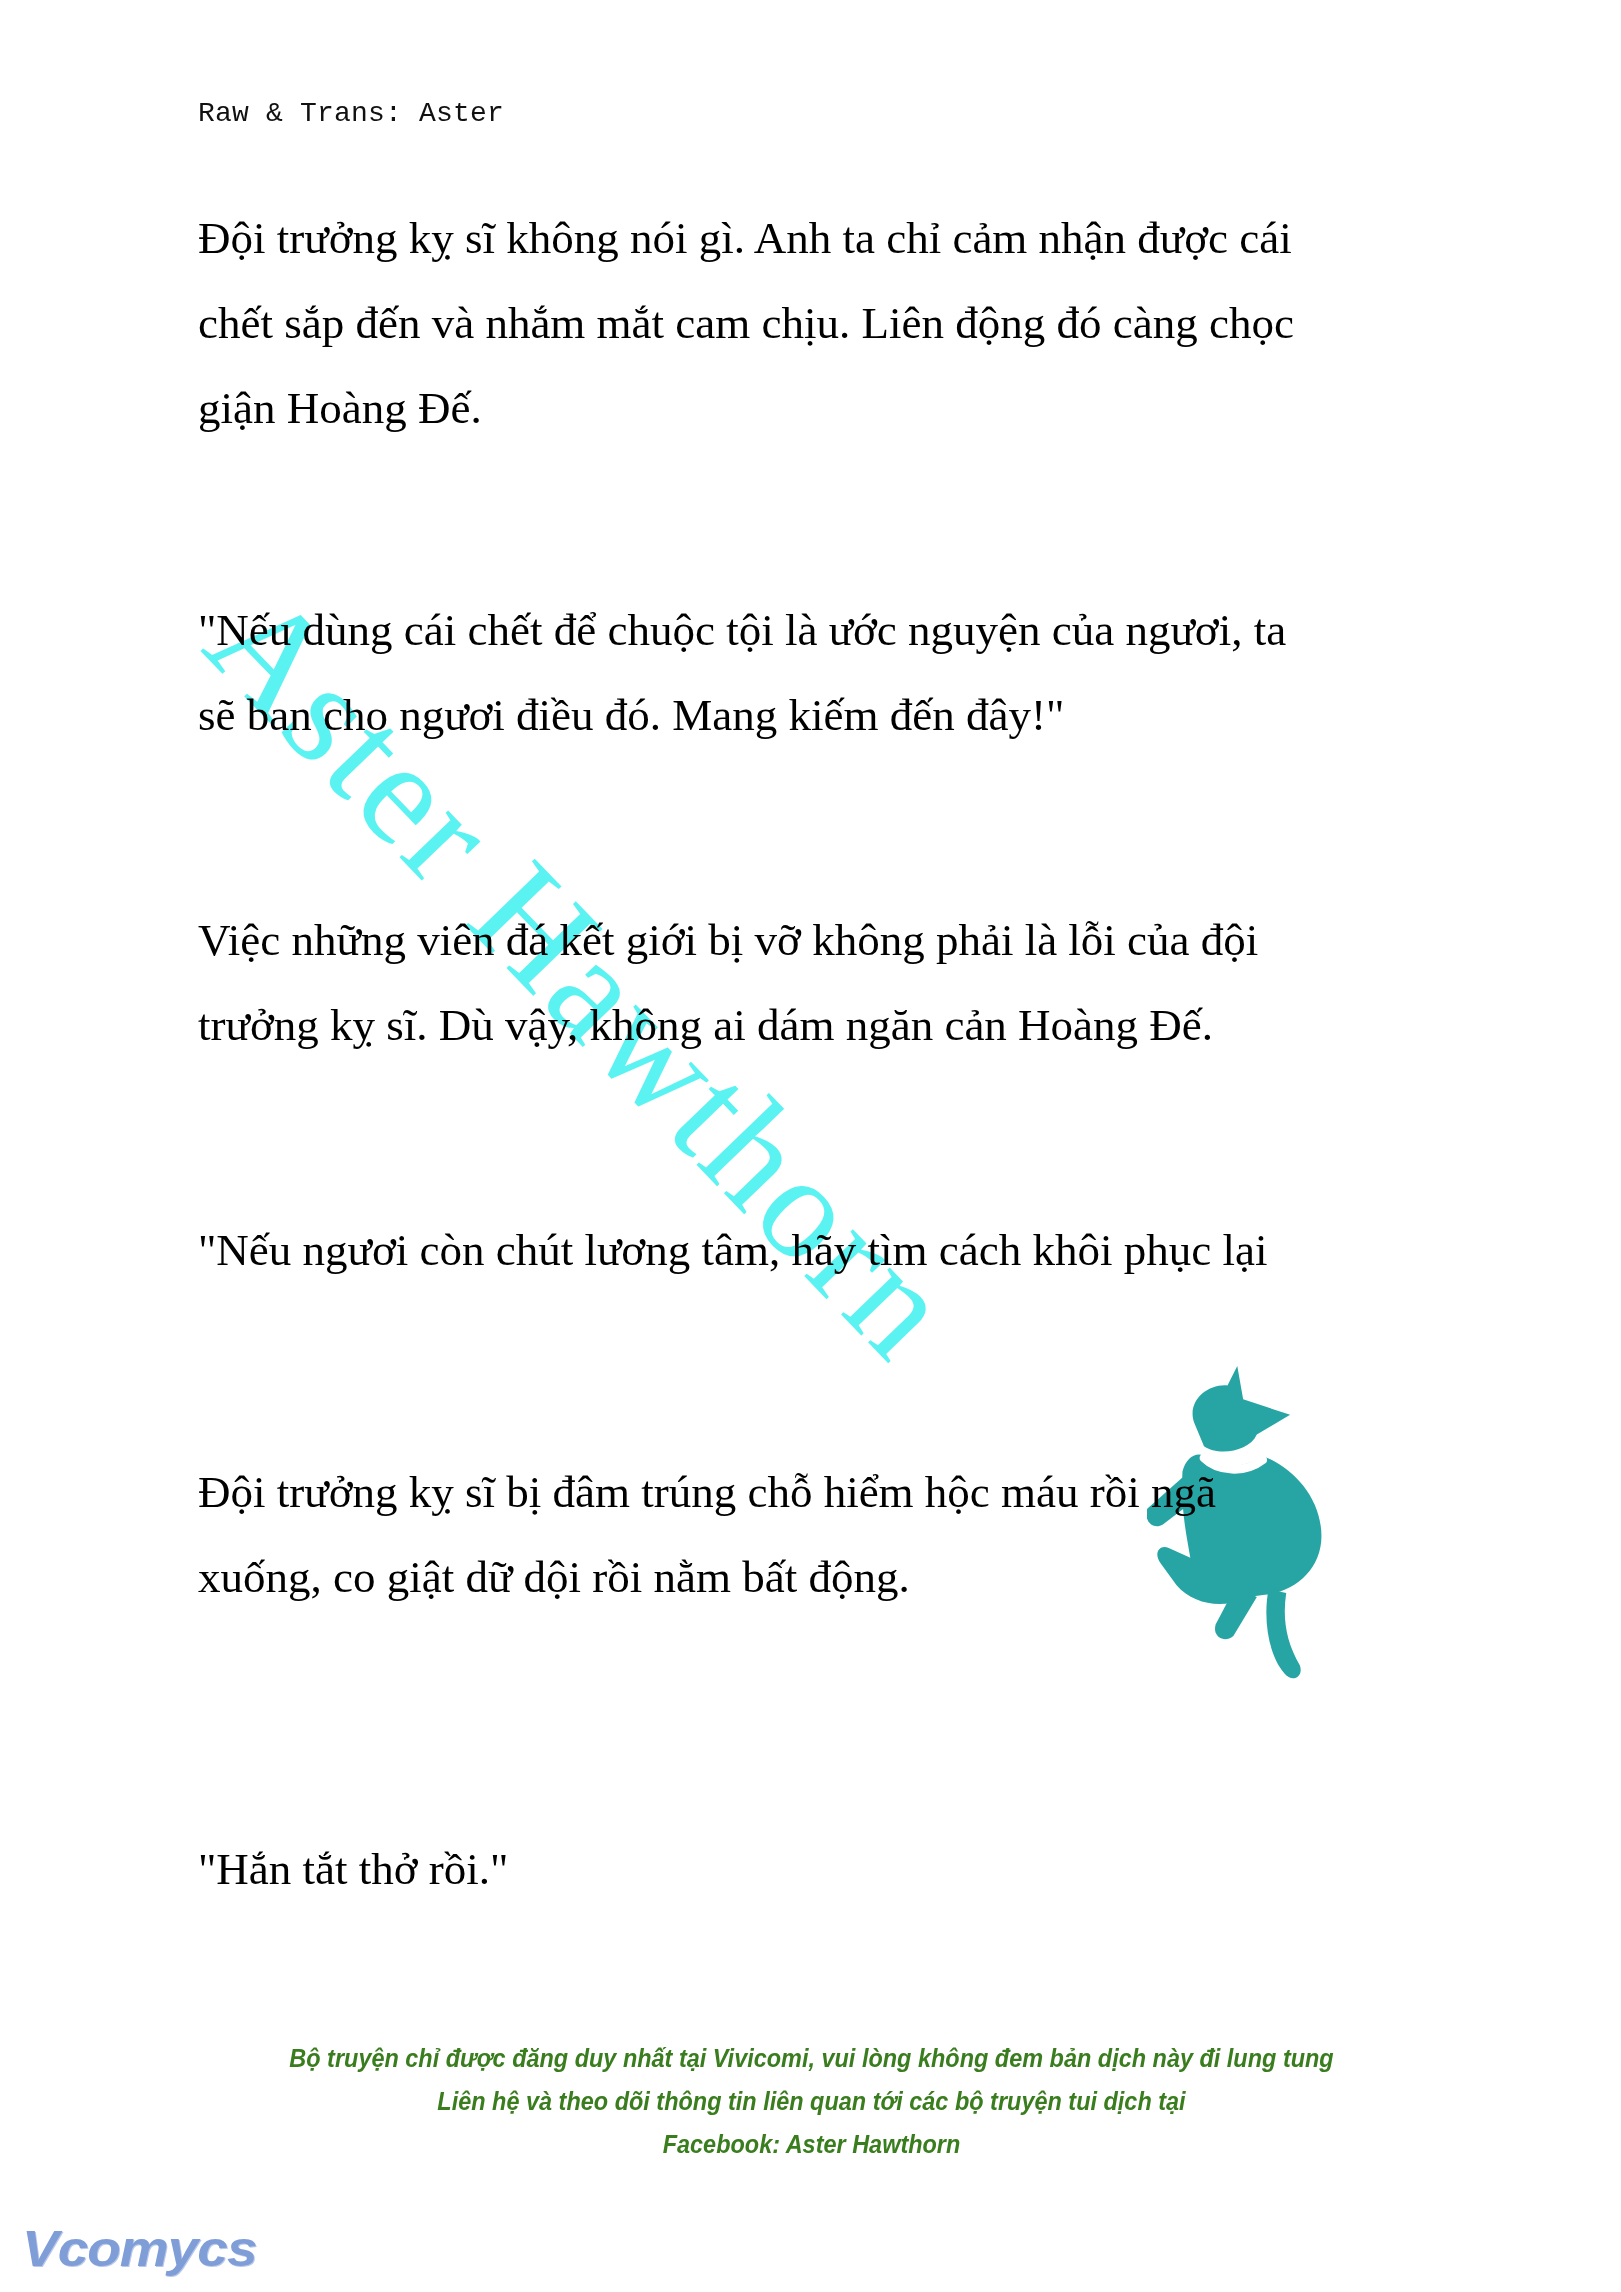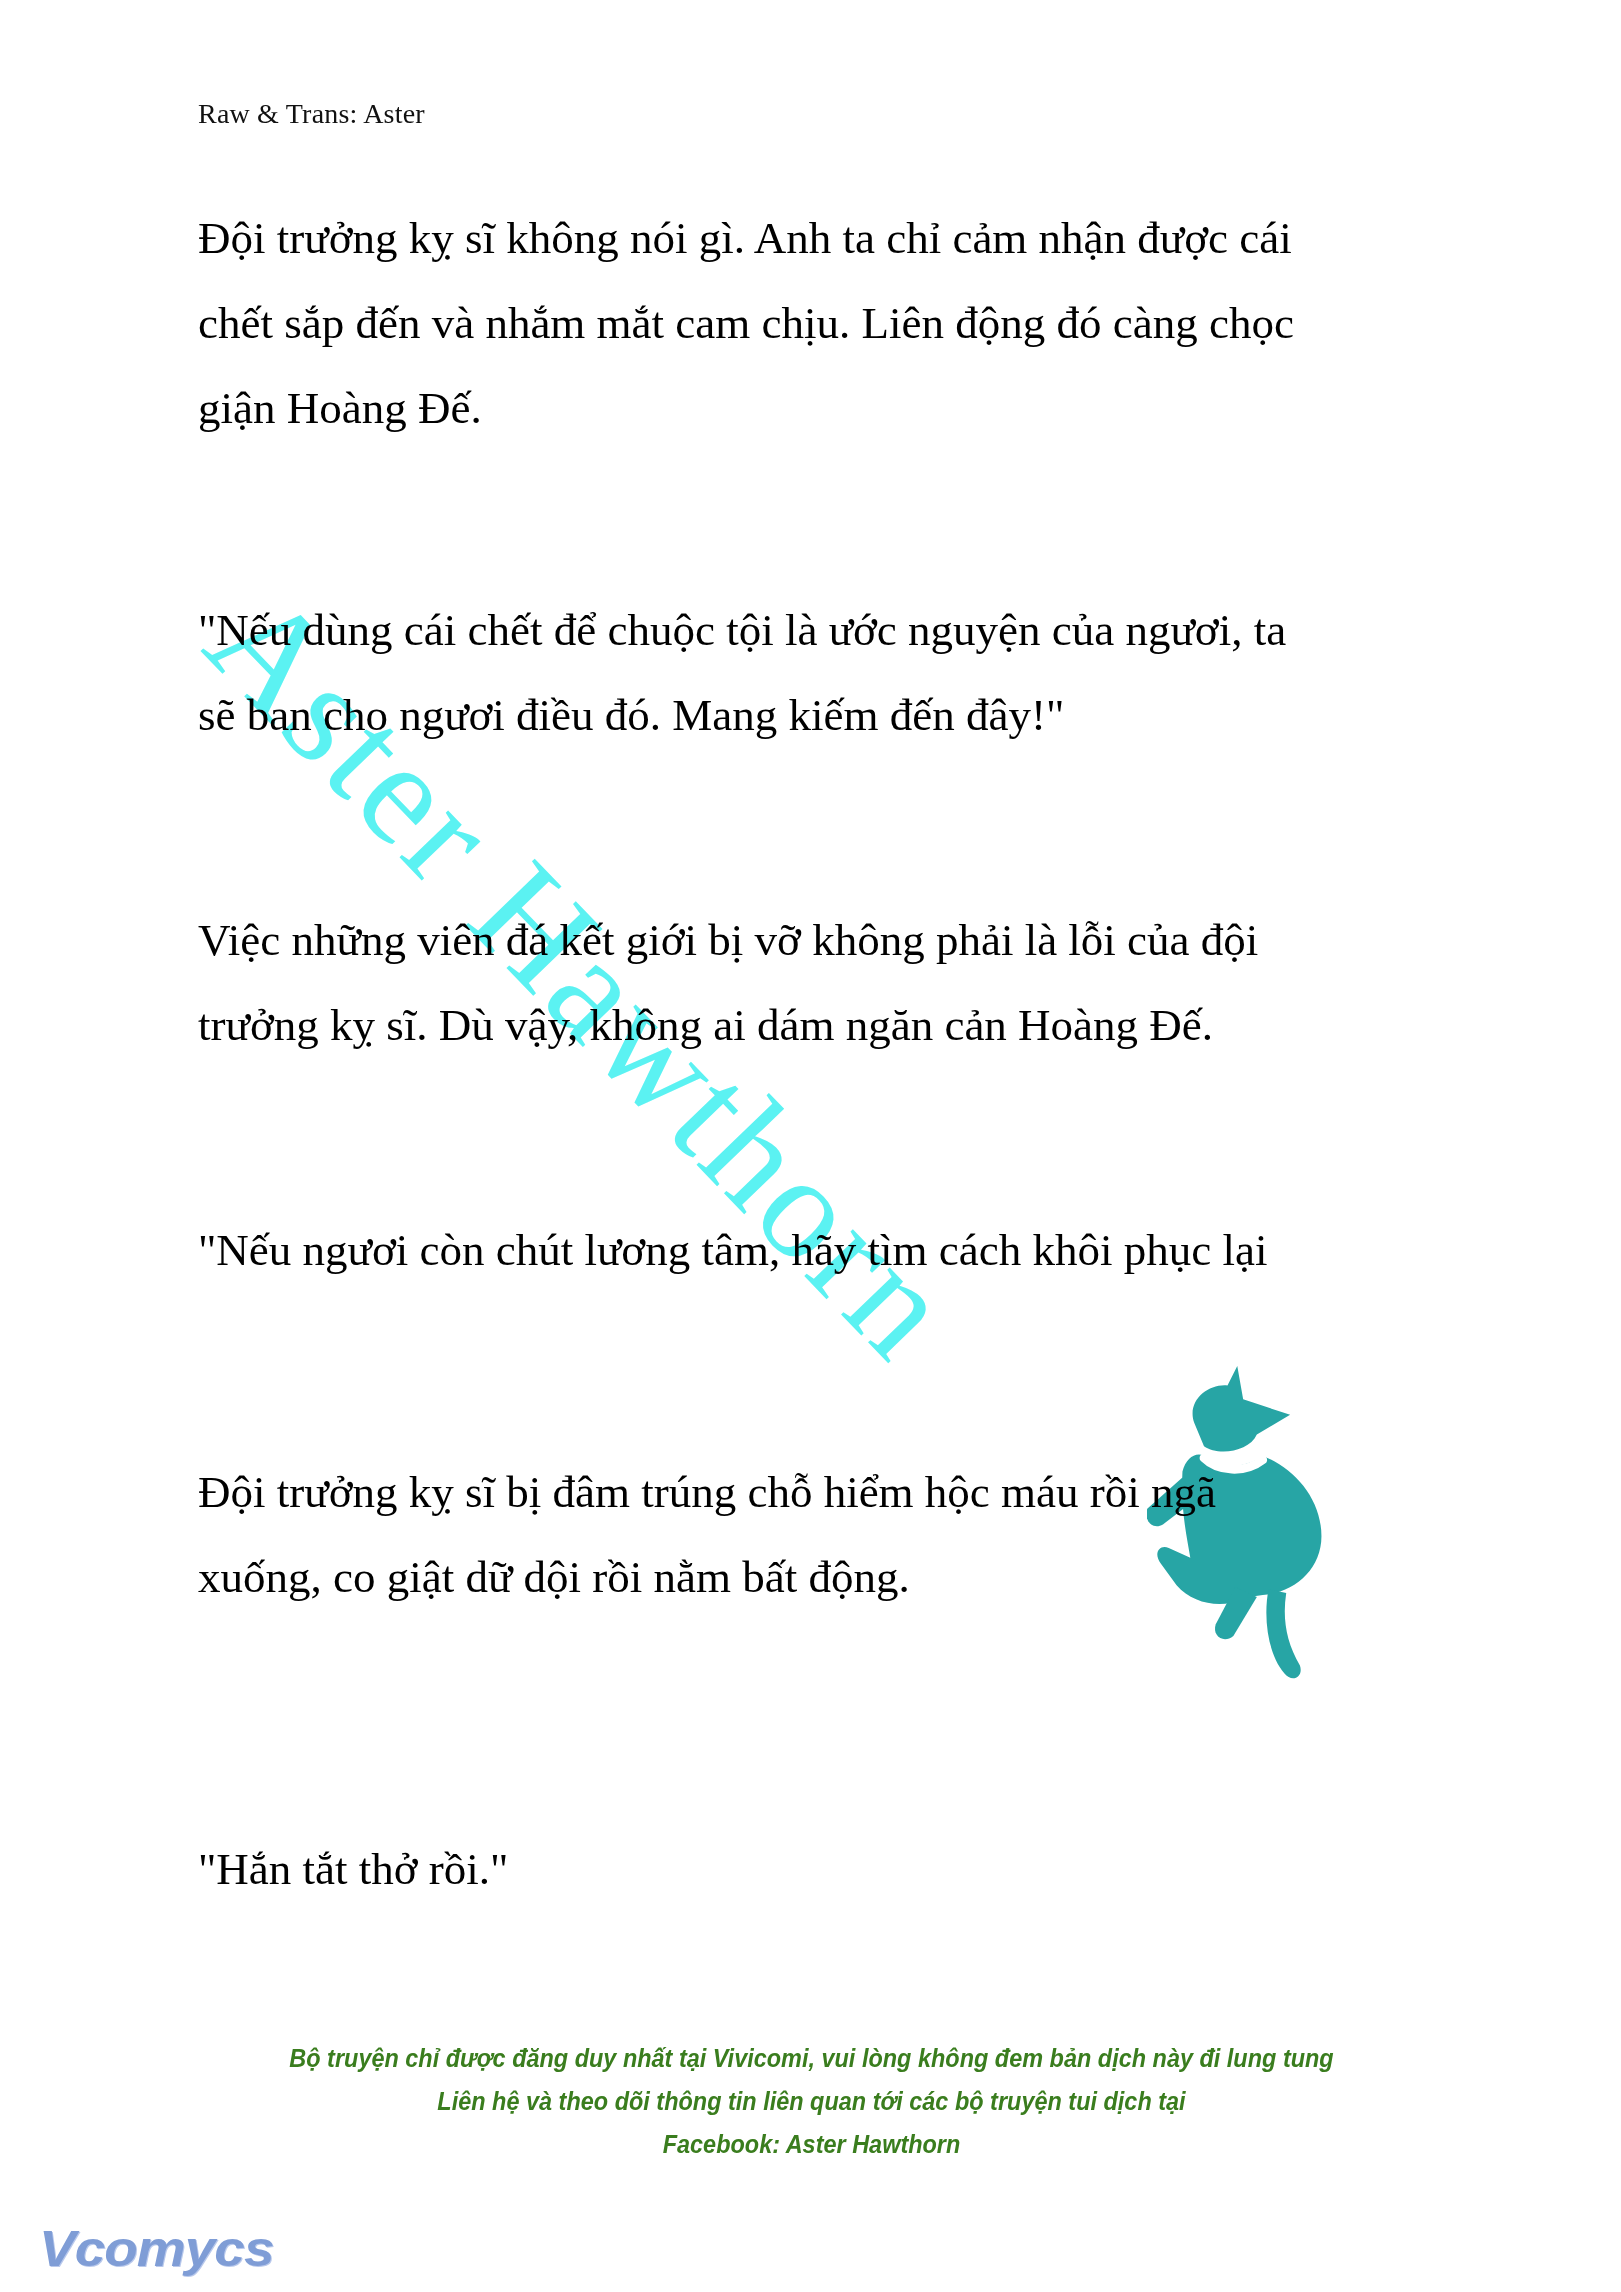--- a/index.html
+++ b/index.html
@@ -17,21 +17,21 @@
       position: absolute;
       left: 0; top: 0;
       width: 1621px;
       height: 2293px;
       background: #ffffff;
     }
     .header {
       position: absolute;
       left: 198px;
       top: 98px;
-      font-family: Liberation Serif, serif;
+      font-family: Liberation Mono, monospace;
       font-size: 28px;
       color: #111111;
       letter-spacing: 0.2px;
     }
     .body-text {
       position: absolute;
       left: 198px;
       top: 196px;
       width: 1255px;
       font-family: "Liberation Serif", serif;
@@ -87,21 +87,21 @@
       font-weight: bold;
       font-size: 25.5px;
       line-height: 43px;
       color: #3a7d1e;
       transform: scaleX(0.92);
       transform-origin: 823px 0;
     }
     .footer div { display: block; }
     .logo {
       position: absolute;
-      left: 39px;
+      left: 22px;
       top: 2217px;
       width: 216px;
       height: 69px;
       text-decoration: underline;
     }
     .logo-text {
       position: absolute;
       left: 0; top: 0;
       font-family: "Liberation Sans", sans-serif;
       font-style: italic;

